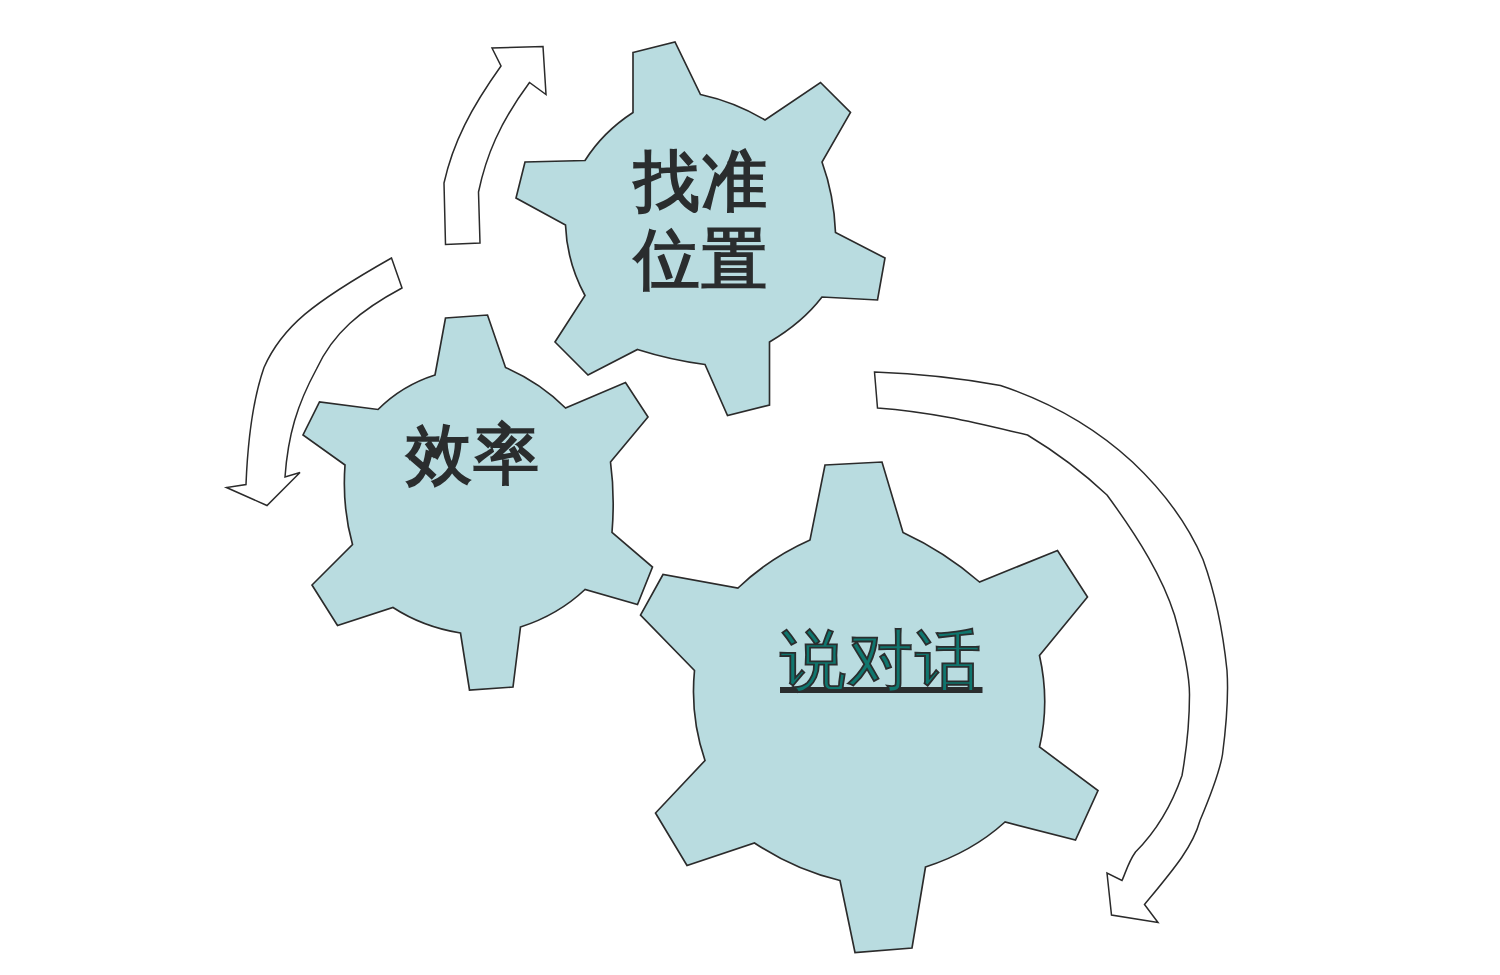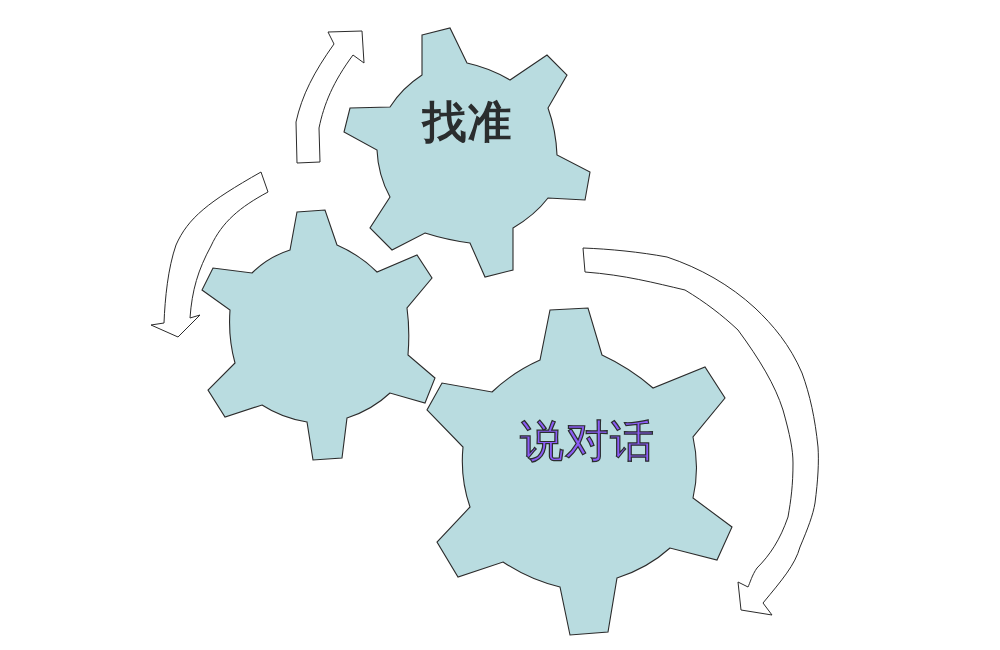--- a/index.html
+++ b/index.html
@@ -103,20 +103,22 @@
            Q 630,368 653,388 L 705,367 L 725,398 L 693,437
            Q 700,468 693,498 L 732,527 L 717,560 L 670,548
            Q 648,568 617,578 L 608,632 L 570,635 L 560,587
            Q 530,580 503,562 L 458,577 L 437,542 L 470,507
            Q 460,478 463,447 L 427,410 L 442,383 L 492,392
            Q 513,372 540,360 Z" style="stroke: rgb(43, 43, 43);"></path>
 </svg>
 
 <div id="label-top" class="gear-label" style="color: rgb(42, 45, 46);">
   <span class="line">找准</span>
+  <span class="line">位置</span>
 </div>
 
 <div id="label-mid" class="gear-label" style="color: rgb(42, 45, 46);">
+  <span class="line">效率</span>
 </div>
 
-<div id="label-bottom" class="gear-label" style="color: #8b5cf6;">
+<div id="label-bottom" class="gear-label" style="color: #0f766e; text-decoration: underline;">
   <span class="line">说对话</span>
 </div>
 
 </body></html>

